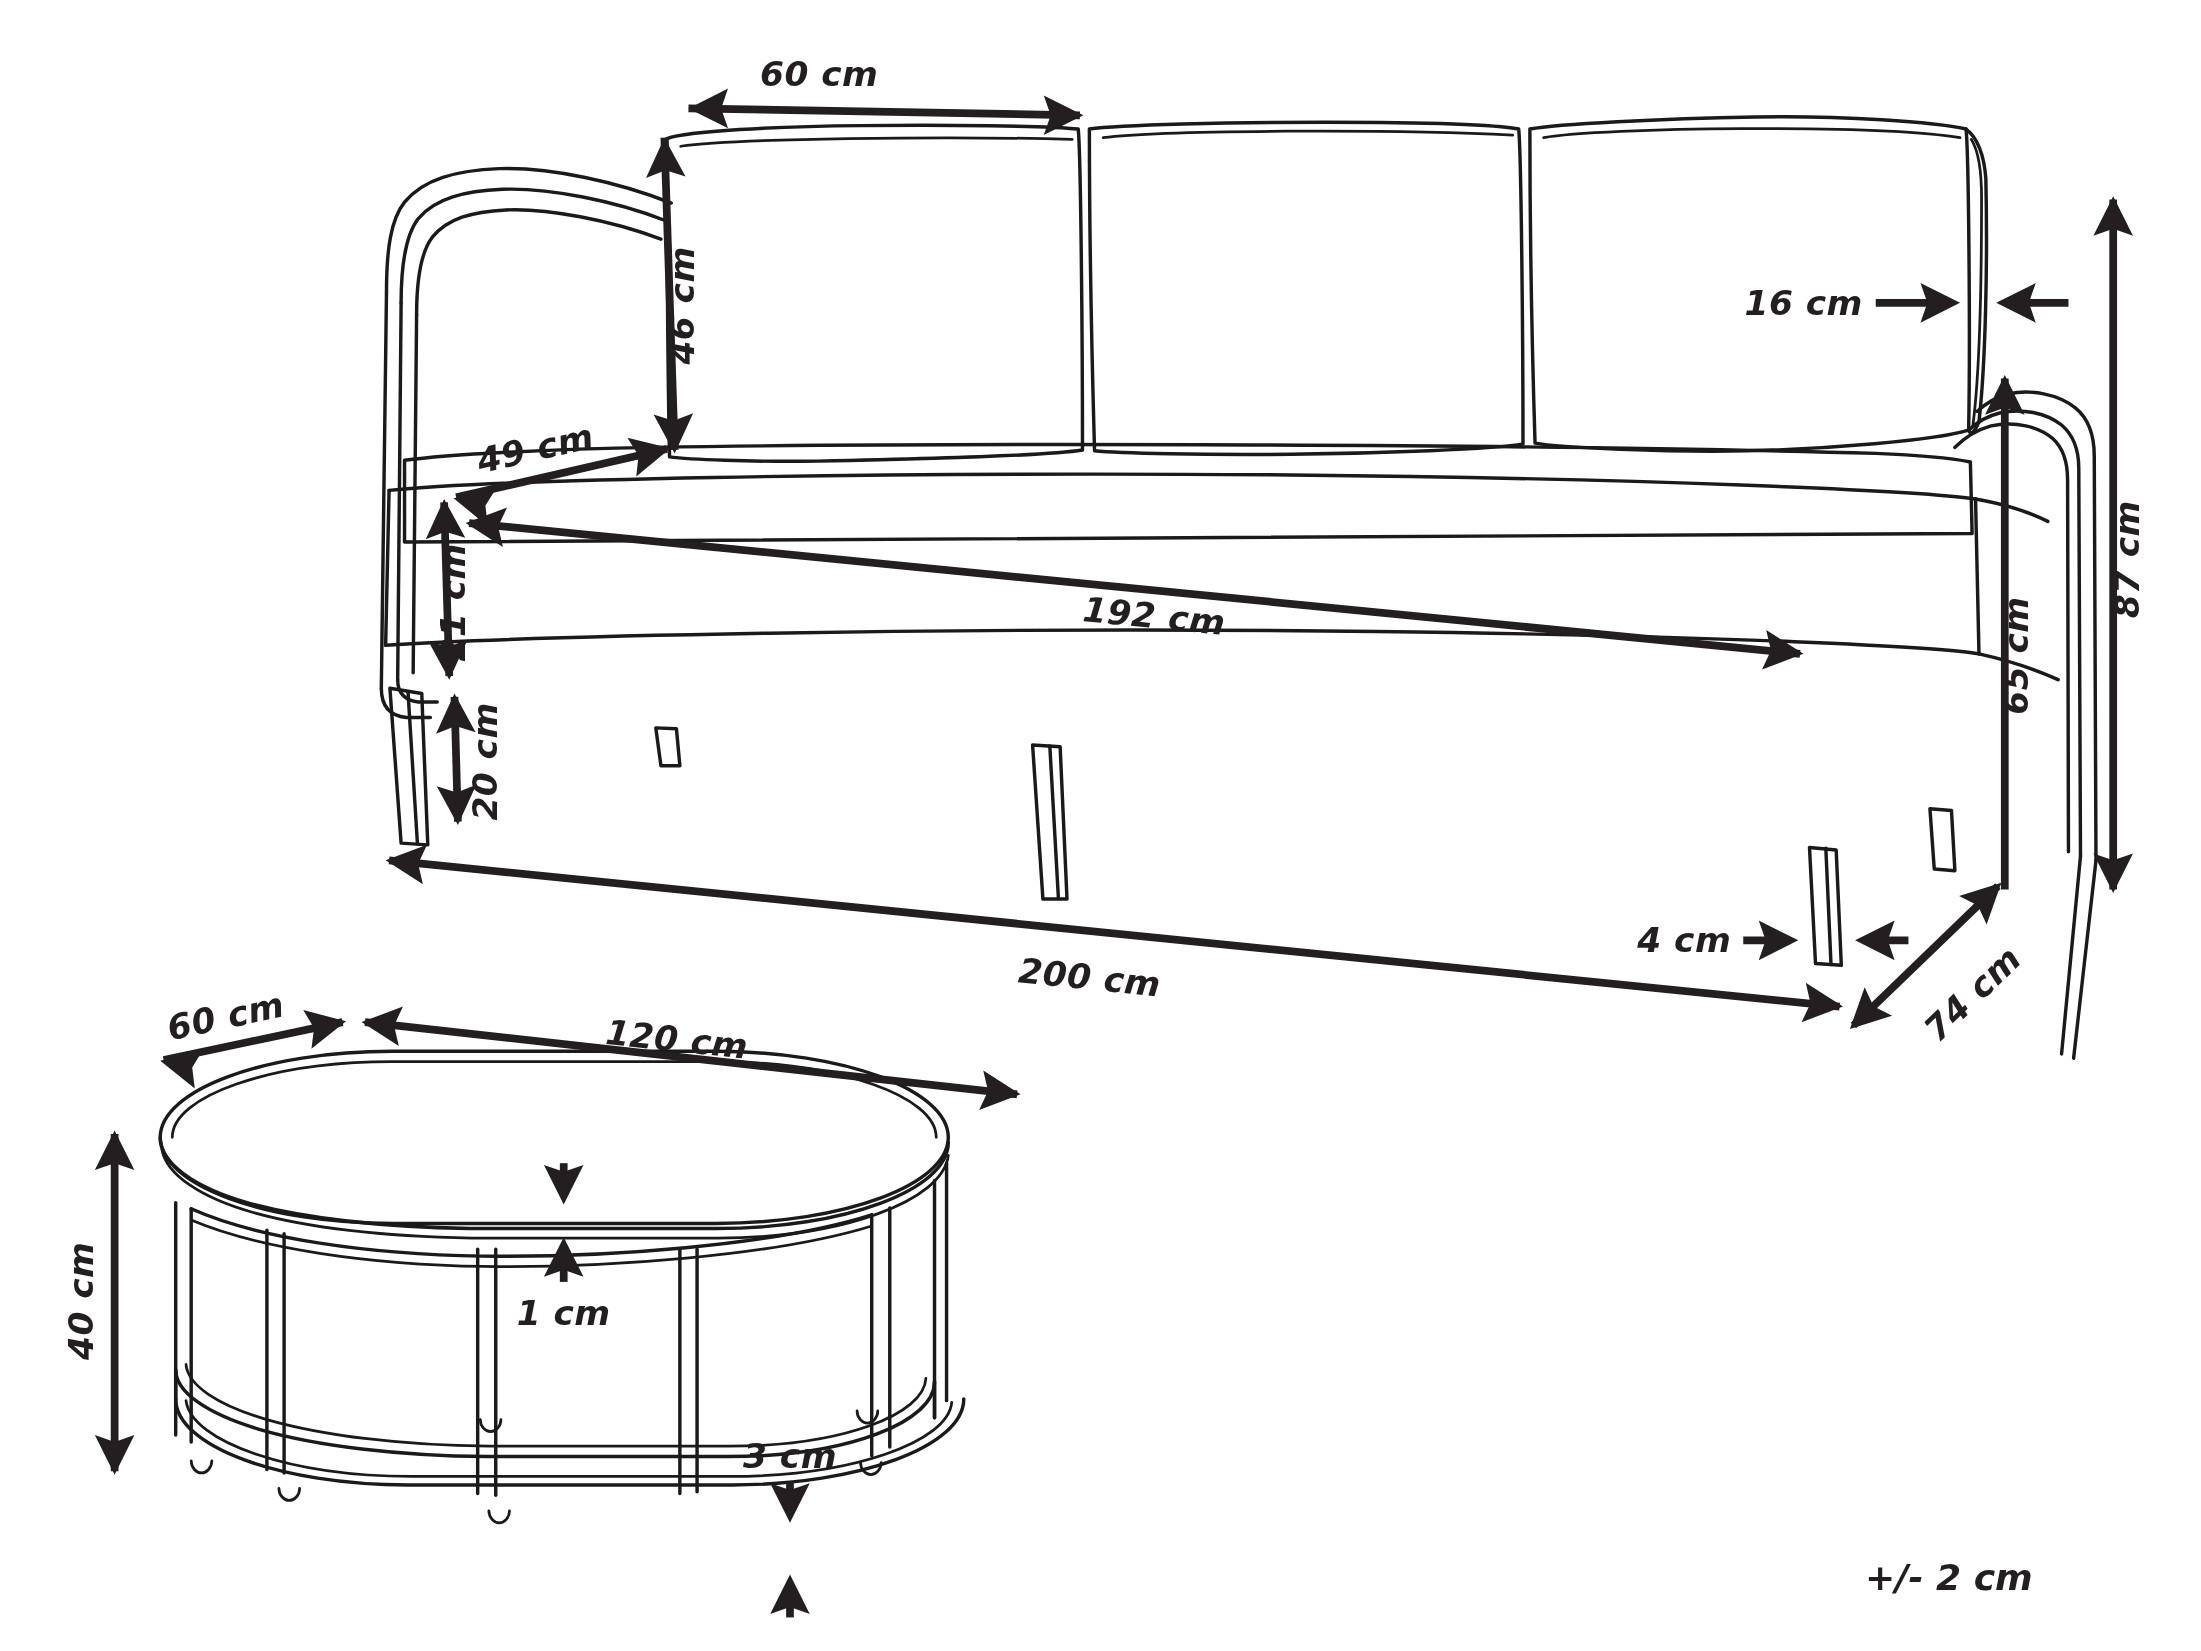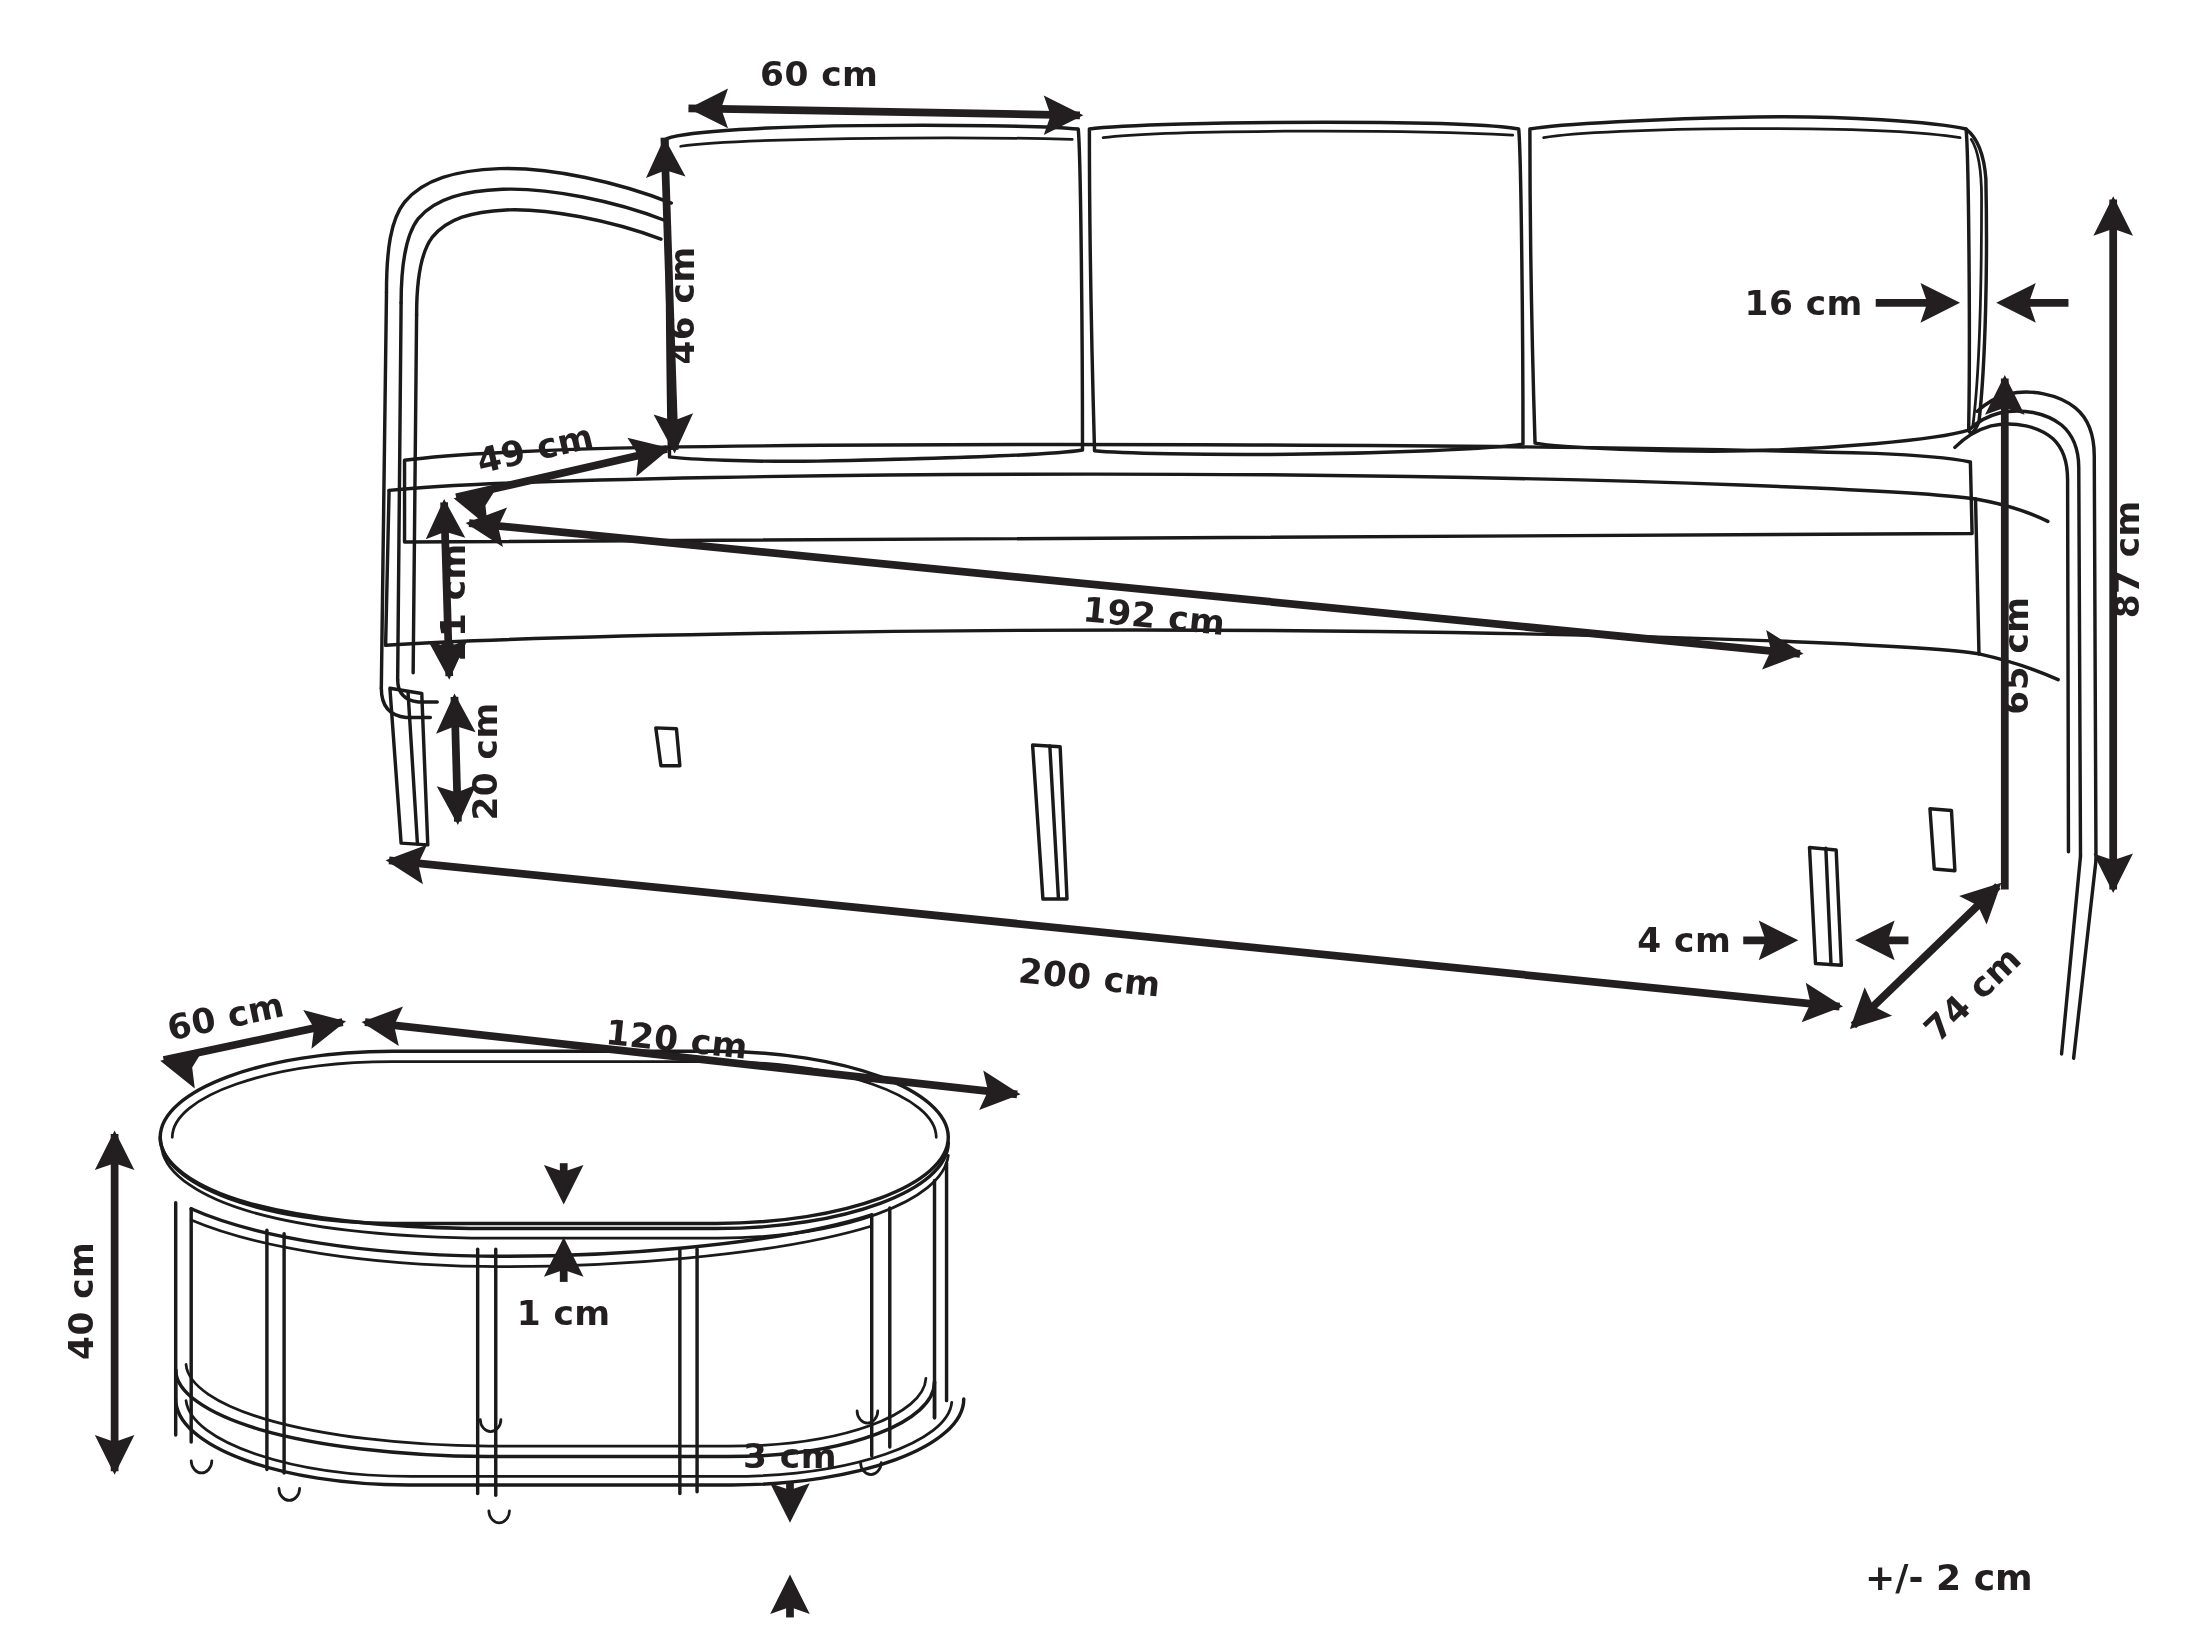--- a/index.html
+++ b/index.html
@@ -3,21 +3,21 @@
 <meta charset="utf-8">
 <title>Furniture Dimension Drawing</title>
 <style>
   html,body{margin:0;padding:0;background:#ffffff;}
   body{
     width:2202px;height:1651px;
     font-family:"DejaVu Sans","Liberation Sans",sans-serif;
     overflow:hidden;
     position:relative;
   }
-  #stage{position:absolute;inset:0;}
+  #stage{position:absolute;inset:0;font-style:italic;}
   svg{display:block;}
   .obj-line{fill:none;stroke:#1a1a1a;stroke-width:4;stroke-linecap:round;stroke-linejoin:round;}
   .obj-line-thin{fill:none;stroke:#1a1a1a;stroke-width:3.2;stroke-linecap:round;stroke-linejoin:round;}
   .dim-line{fill:none;stroke:#231f20;stroke-width:9;stroke-linecap:butt;}
   .dim-arrow{fill:#231f20;stroke:none;}
   .dim-text{
     font-family:"DejaVu Sans","Liberation Sans",sans-serif;
     font-weight:700;font-size:40px;fill:#231f20;
     letter-spacing:0.5px;
   }

